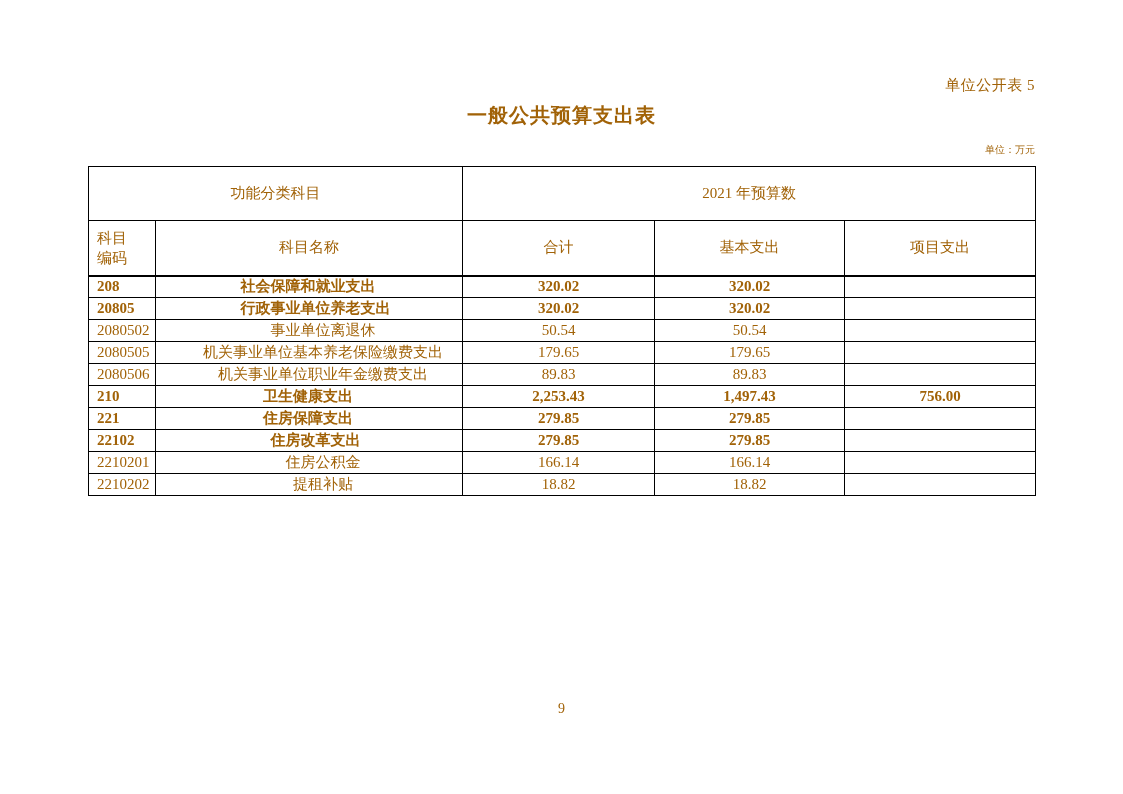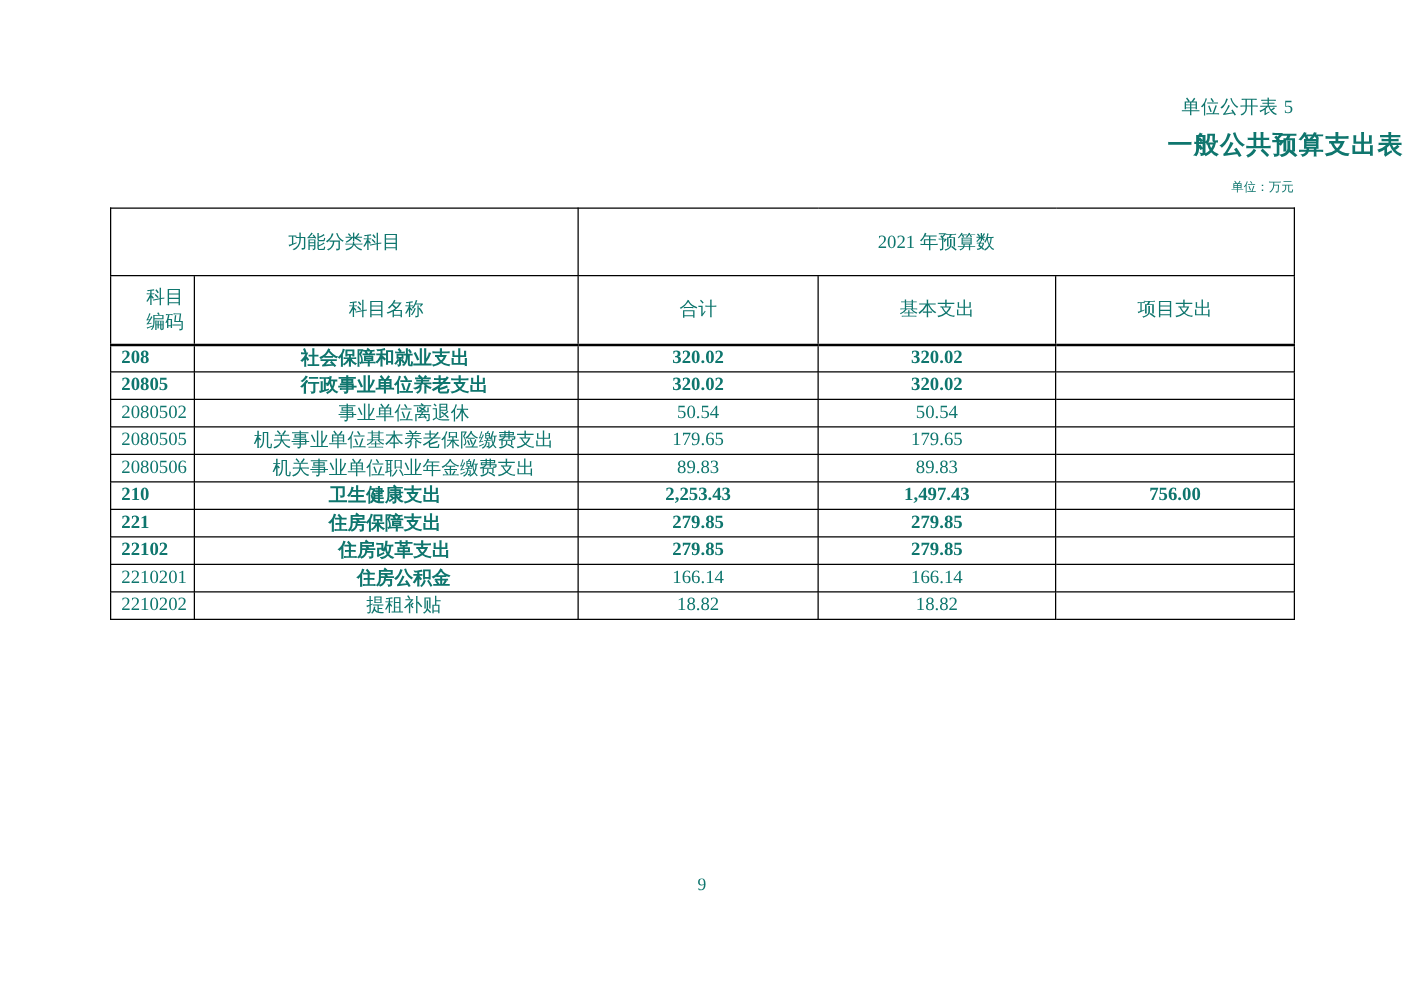--- a/index.html
+++ b/index.html
@@ -3,36 +3,36 @@
 <meta charset="utf-8">
 <style>
   * { margin: 0; padding: 0; box-sizing: border-box; }
   html, body { background: #ffffff; }
   .page {
     position: relative;
     width: 1123px;
     height: 794px;
     background: #ffffff;
     font-family: "Liberation Serif", "DejaVu Serif", serif;
-    color: #0f766e;
+    color: #a16207;
     overflow: hidden;
   }
   .corner-label {
     position: absolute;
     top: 76px;
     right: 88px;
     font-size: 15px;
     letter-spacing: 0.5px;
   }
   .doc-title {
     position: absolute;
     top: 102px;
     left: 0;
     width: 100%;
-    text-align: right;
+    text-align: center;
     font-family: "Liberation Sans", "DejaVu Sans", sans-serif;
     font-weight: bold;
     font-size: 20px;
     letter-spacing: 1px;
   }
   .unit-note {
     position: absolute;
     top: 143px;
     right: 88px;
     font-size: 10px;
@@ -51,21 +51,21 @@
     padding: 0 8px;
     vertical-align: middle;
     font-weight: normal;
     overflow: hidden;
     white-space: nowrap;
   }
   thead tr.group-row { height: 54px; }
   thead tr.cols-row { height: 55px; }
   thead tr.cols-row th { border-bottom-width: 2px; }
   thead th { text-align: center; font-weight: bold; font-size: 15px; }
-  .code-head-line { display: block; line-height: 1.35; text-align: right; }
+  .code-head-line { display: block; line-height: 1.35; text-align: left; }
   tbody tr { height: 22px; }
   td.col-code { text-align: left; }
   td.col-name { text-align: center; }
   td.col-num  { text-align: center; }
   tbody tr.bold td { font-weight: bold; }
   .page-number {
     position: absolute;
     top: 701px;
     left: 0;
     width: 1123px;
@@ -160,21 +160,21 @@
         </tr>
         <tr class="bold">
           <td class="col-code">22102</td>
           <td class="col-name" style="padding-left: 21px; margin-top: 20px;">住房改革支出</td>
           <td class="col-num">279.85</td>
           <td class="col-num">279.85</td>
           <td class="col-num"></td>
         </tr>
         <tr>
           <td class="col-code">2210201</td>
-          <td class="col-name" style="padding-left: 36px; font-weight: bold;">住房公积金</td>
+          <td class="col-name" style="padding-left: 36px;">住房公积金</td>
           <td class="col-num">166.14</td>
           <td class="col-num">166.14</td>
           <td class="col-num"></td>
         </tr>
         <tr>
           <td class="col-code">2210202</td>
           <td class="col-name" style="padding-left: 36px;">提租补贴</td>
           <td class="col-num">18.82</td>
           <td class="col-num">18.82</td>
           <td class="col-num"></td>

